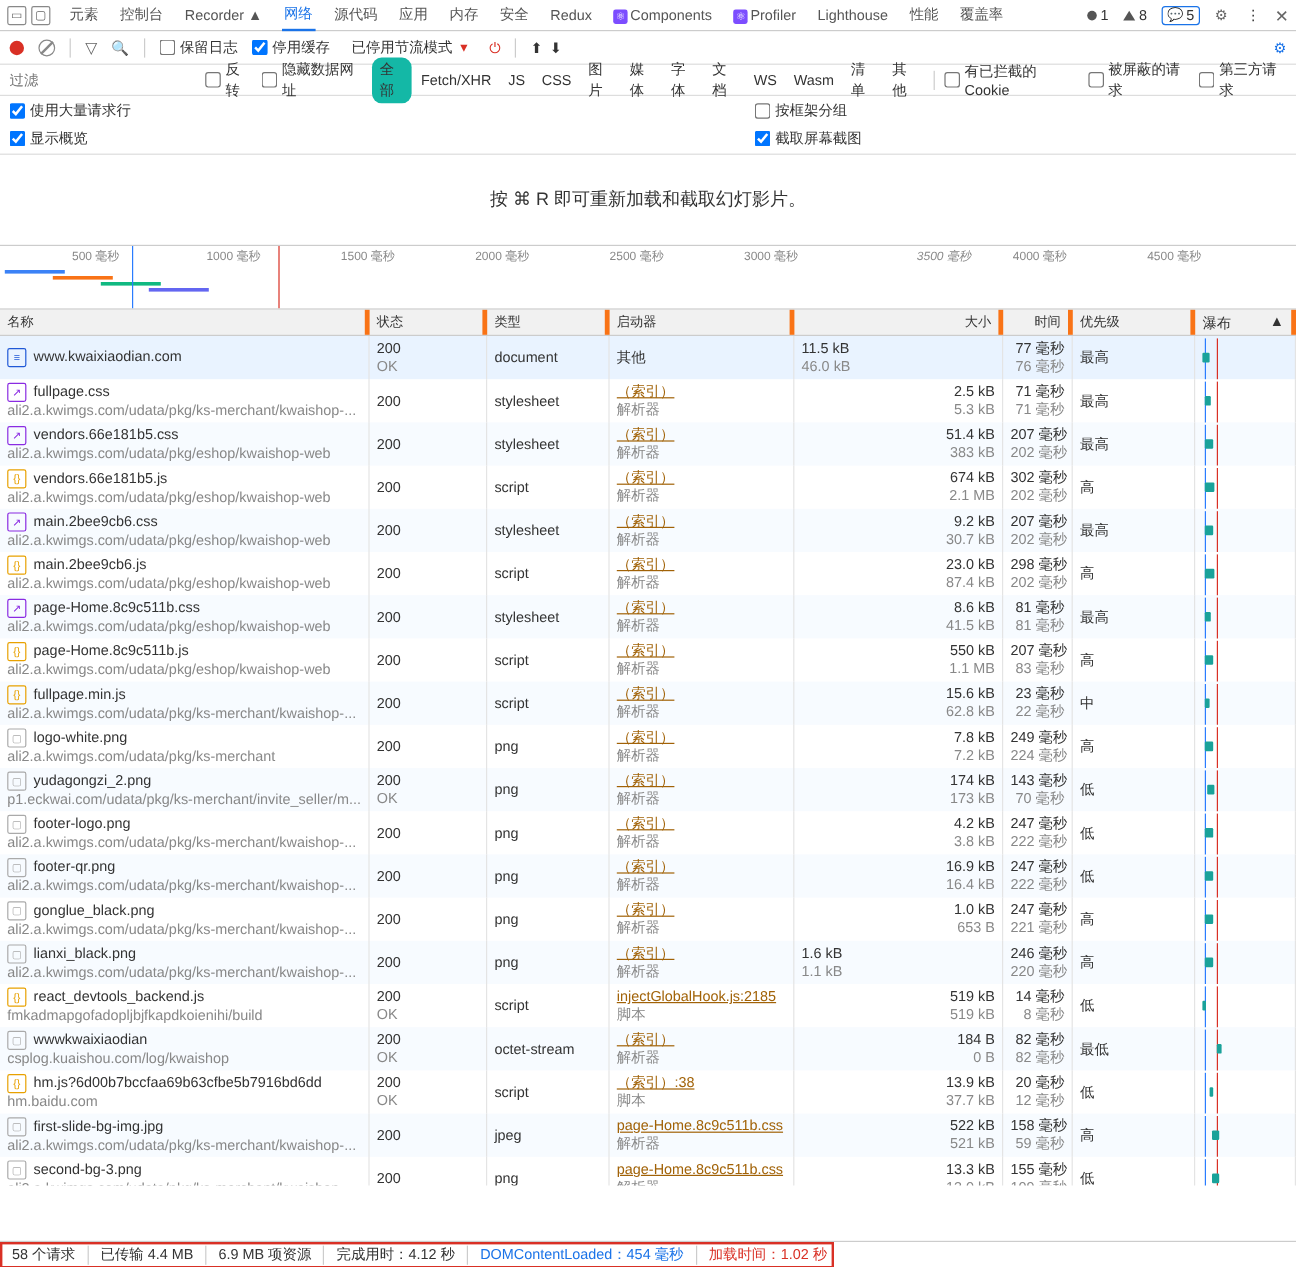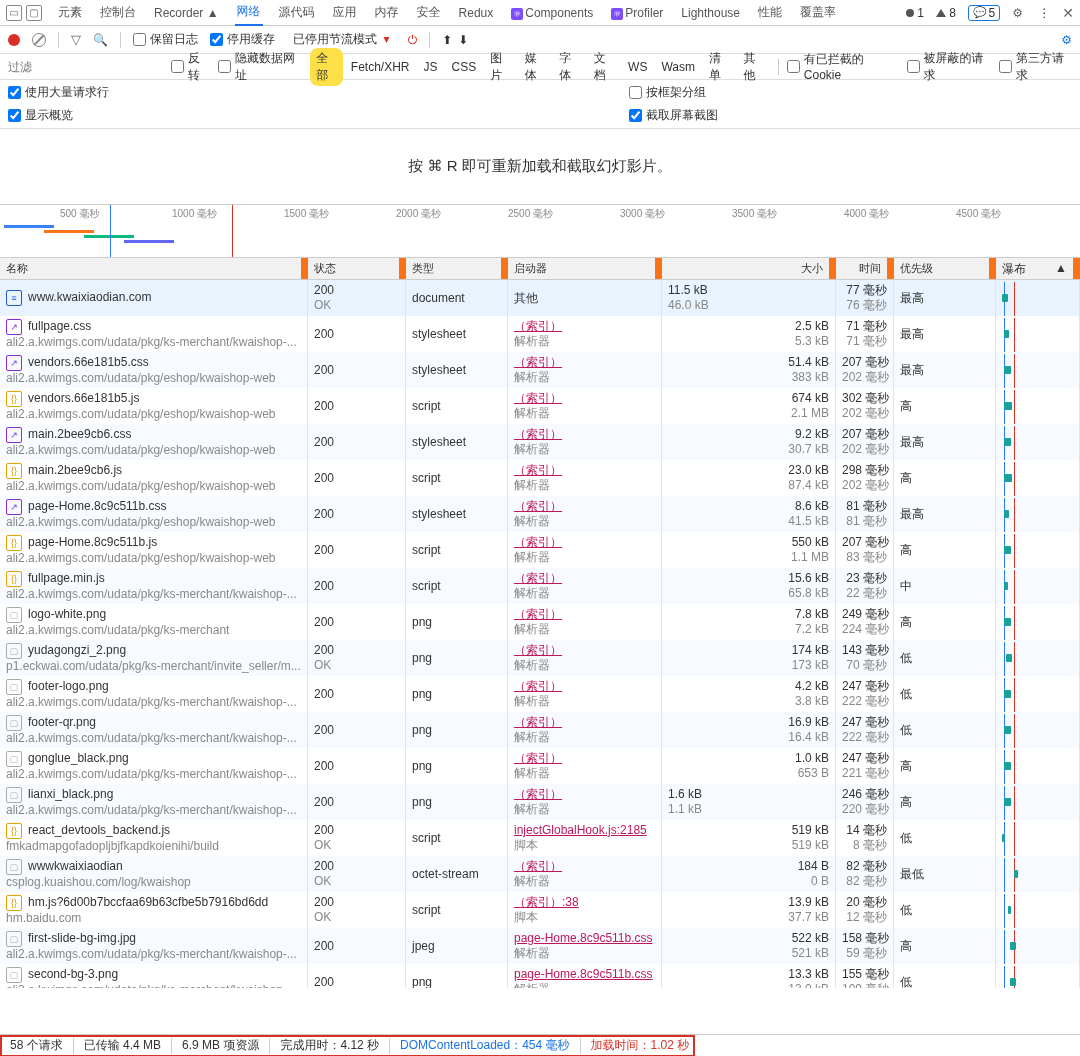--- a/index.html
+++ b/index.html
@@ -25,45 +25,45 @@
 .lbl{display:flex;align-items:center;gap:4px}
 input[type=checkbox]{width:13px;height:13px}
 .throttle{padding:2px 6px;color:#d93025}
 .wifi{color:#d93025}
 .updown{display:flex;gap:6px;color:#666}
 .gear-right{margin-left:auto;color:#1a73e8}
 .filter-row{display:flex;align-items:center;height:26px;border-bottom:1px solid #ddd;padding:0 8px;gap:8px}
 .filter-input{flex:0 0 140px;border:none;outline:none;color:#888}
 .chips{display:flex;gap:2px;align-items:center}
 .chip{padding:2px 6px;border-radius:8px;cursor:pointer}
-.chip.active{background:#fde047}
+.chip.active{background:#14b8a6}
 .opt-row{display:flex;padding:4px 8px;gap:40px;border-bottom:1px solid #ddd}
 .opt-col{display:flex;flex-direction:column;gap:6px}
 .prompt{text-align:center;padding:28px 0;color:#333;font-size:15px}
 .timeline{height:54px;border-top:1px solid #ccc;border-bottom:1px solid #ccc;position:relative;overflow:hidden}
 .timeline .tick{position:absolute;top:2px;font-size:10px;color:#888}
 .timeline .smear{position:absolute;top:18px;height:30px}
 .table-head{display:flex;height:22px;border-bottom:1px solid #ccc;background:#f1f1f1}
-.th{border-right:7px solid #f97316;padding:3px 6px;font-size:11px;color:#333;overflow:hidden}
+.th{border-right:4px solid #f97316;padding:3px 6px;font-size:11px;color:#333;overflow:hidden}
 .c-name{width:308px}
 .c-status{width:98px}
 .c-type{width:102px}
 .c-init{width:154px}
 .c-size{width:174px;text-align:right}
 .c-time{width:58px;text-align:right}
 .c-prio{width:102px}
 .c-wf{flex:1}
 .rows{height:708px;overflow:hidden}
 .row{display:flex;height:36px;align-items:stretch}
 .row:nth-child(odd){background:#f7fbff}
 .row.sel{background:#e9f3ff}
 .cell{border-right:1px solid #e4e4e4;padding:2px 6px;overflow:hidden;white-space:nowrap;font-size:11px;line-height:15px}
 .cell.two{display:flex;flex-direction:column;justify-content:center}
 .cell .sub{color:#888}
-.cell a{color:#be185d;text-decoration:underline}
+.cell a{color:#a16207;text-decoration:underline}
 .ico{width:16px;height:16px;margin-right:6px;display:inline-block;vertical-align:middle;border:1px solid #bbb;border-radius:2px;font-size:9px;line-height:14px;text-align:center}
 .ico.doc{border-color:#2058d6;color:#2058d6}
 .ico.css{border-color:#8a2be2;color:#8a2be2}
 .ico.js{border-color:#e8a100;color:#e8a100}
 .ico.img{border-color:#aaa;color:#aaa}
 .wf-cell{flex:1;position:relative}
 .wf-bar{position:absolute;height:8px;background:#1aa29a;top:14px;border-radius:1px}
 .wf-line1{position:absolute;width:1px;height:100%;background:#2a7cff;left:8px}
 .wf-line2{position:absolute;width:1px;height:100%;background:#d93025;left:18px}
 .footer{position:absolute;bottom:0;left:0;right:0;height:22px;border-top:1px solid #ccc;display:flex;align-items:center;padding:0 8px;gap:10px;font-size:11px}
@@ -193,21 +193,21 @@
 
 <div class="prompt">按 ⌘ R 即可重新加载和截取幻灯影片。</div>
 
 <div class="timeline">
     <div class="tick" style="left: 60px;">500 毫秒</div>
     <div class="tick" style="left: 172px;">1000 毫秒</div>
     <div class="tick" style="left: 284px;">1500 毫秒</div>
     <div class="tick" style="left: 396px;">2000 毫秒</div>
     <div class="tick" style="left: 508px;">2500 毫秒</div>
     <div class="tick" style="left: 620px;">3000 毫秒</div>
-    <div class="tick" style="left: 732px;">3500 毫秒</div>
+    <div class="tick" style="left: 764px; font-style: italic;">3500 毫秒</div>
     <div class="tick" style="left: 844px;">4000 毫秒</div>
     <div class="tick" style="left: 956px;">4500 毫秒</div>
     <div class="smear" style="left: 4px; width: 50px; background: rgb(59, 130, 246); height: 3px; top: 20px;"></div>
     <div class="smear" style="left: 44px; width: 50px; background: rgb(249, 115, 22); height: 3px; top: 25px;"></div>
     <div class="smear" style="left: 84px; width: 50px; background: rgb(16, 185, 129); height: 3px; top: 30px;"></div>
     <div class="smear" style="left: 124px; width: 50px; background: rgb(99, 102, 241); height: 3px; top: 35px;"></div>
     <div style="position: absolute; left: 110px; top: 0px; bottom: 0px; width: 1px; background: rgb(42, 124, 255);"></div>
     <div style="position: absolute; left: 232px; top: 0px; bottom: 0px; width: 1px; background: rgb(217, 48, 37);"></div>
   </div>
 
@@ -497,21 +497,21 @@
       </div>
       <div class="cell c-type two">
         <div>script</div>
       </div>
       <div class="cell c-init two">
         <div><a>（索引）</a></div>
         <div class="sub">解析器</div>
       </div>
       <div class="cell c-size two" style="text-align:right">
         <div>15.6 kB</div>
-        <div class="sub">65.8 kB</div>
+        <div class="sub">62.8 kB</div>
       </div>
       <div class="cell c-time two" style="text-align:right">
         <div>23 毫秒</div>
         <div class="sub">22 毫秒</div>
       </div>
       <div class="cell c-prio two">
         <div>中</div>
       </div>
       <div class="cell wf-cell">
         <div class="wf-line1"></div>

